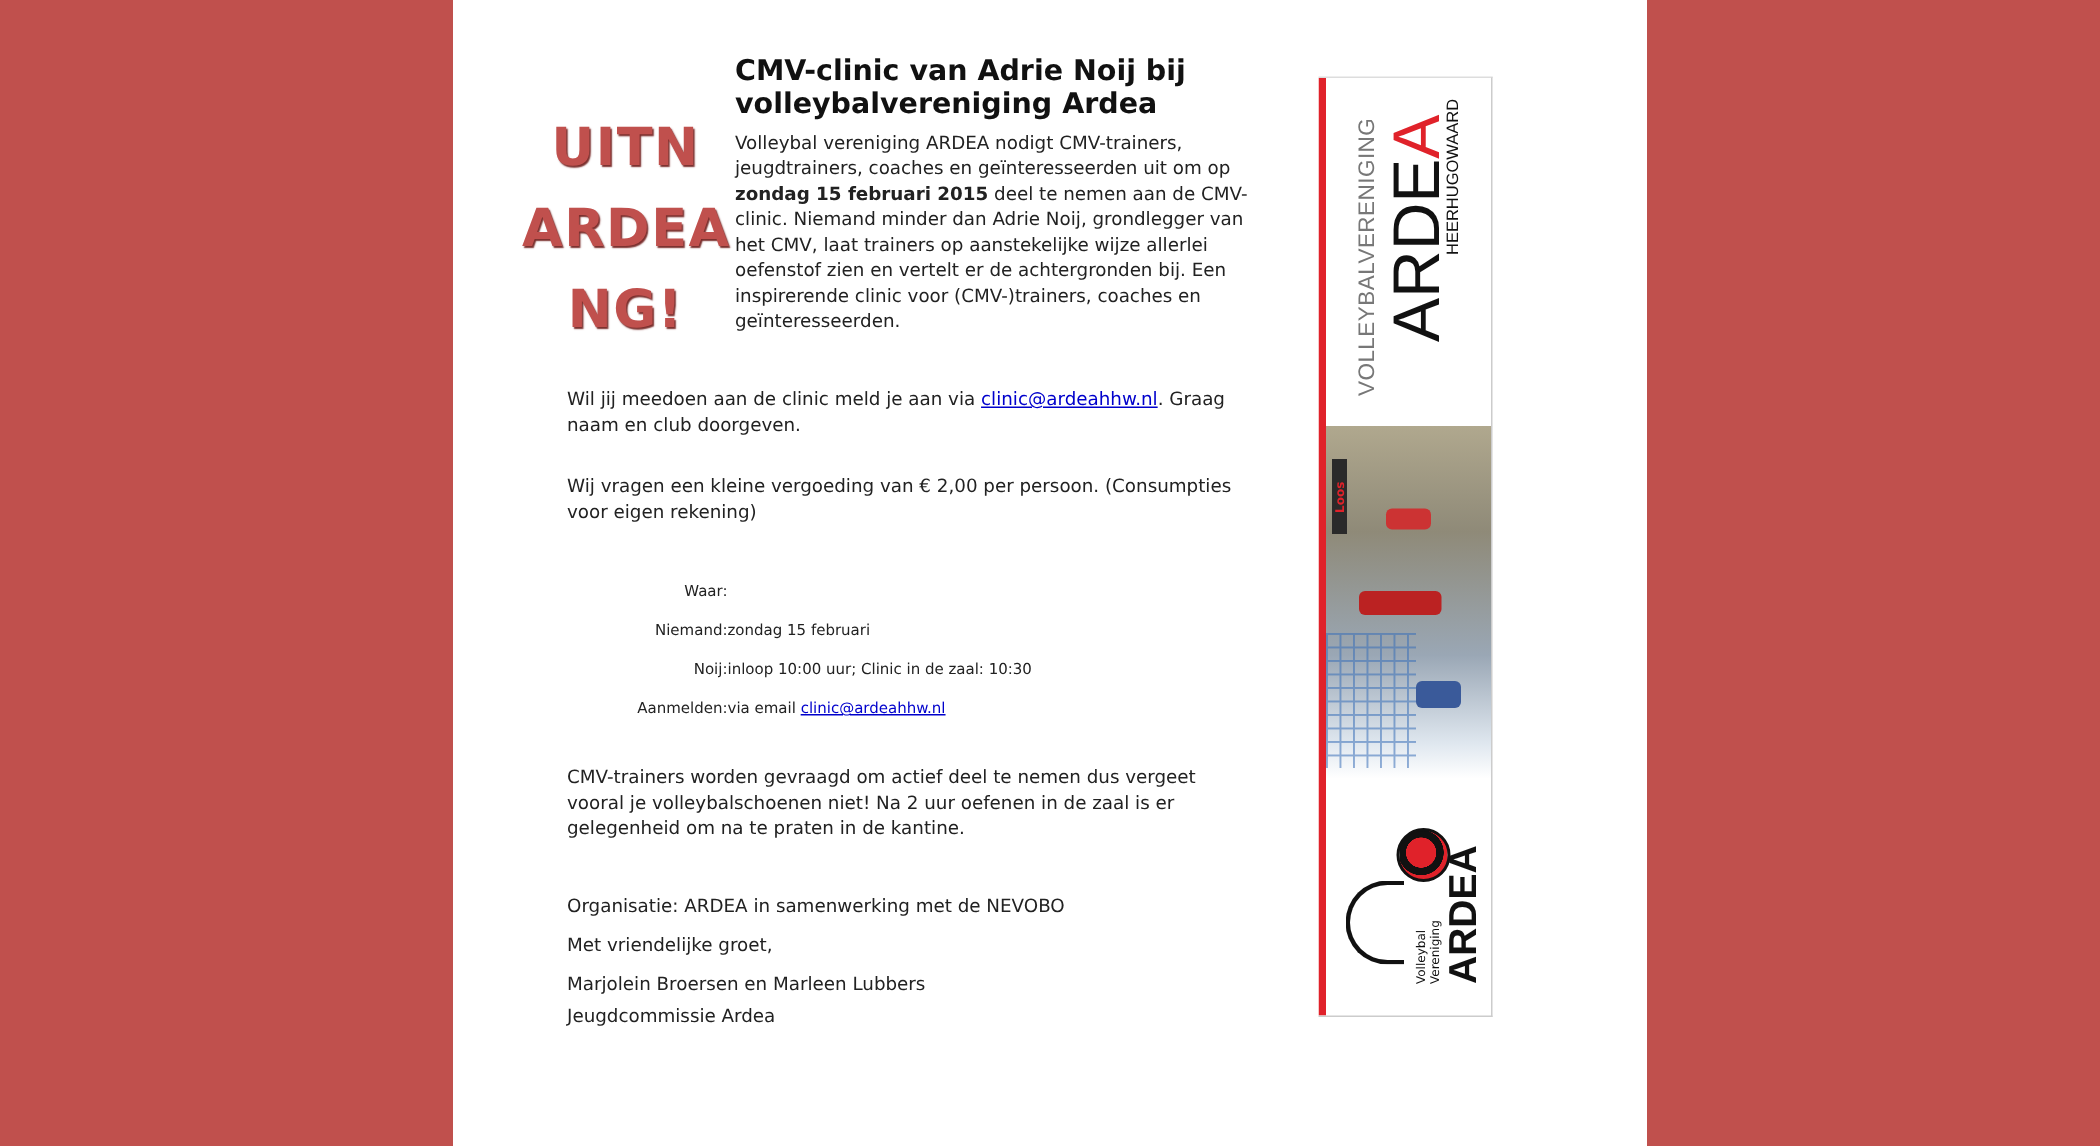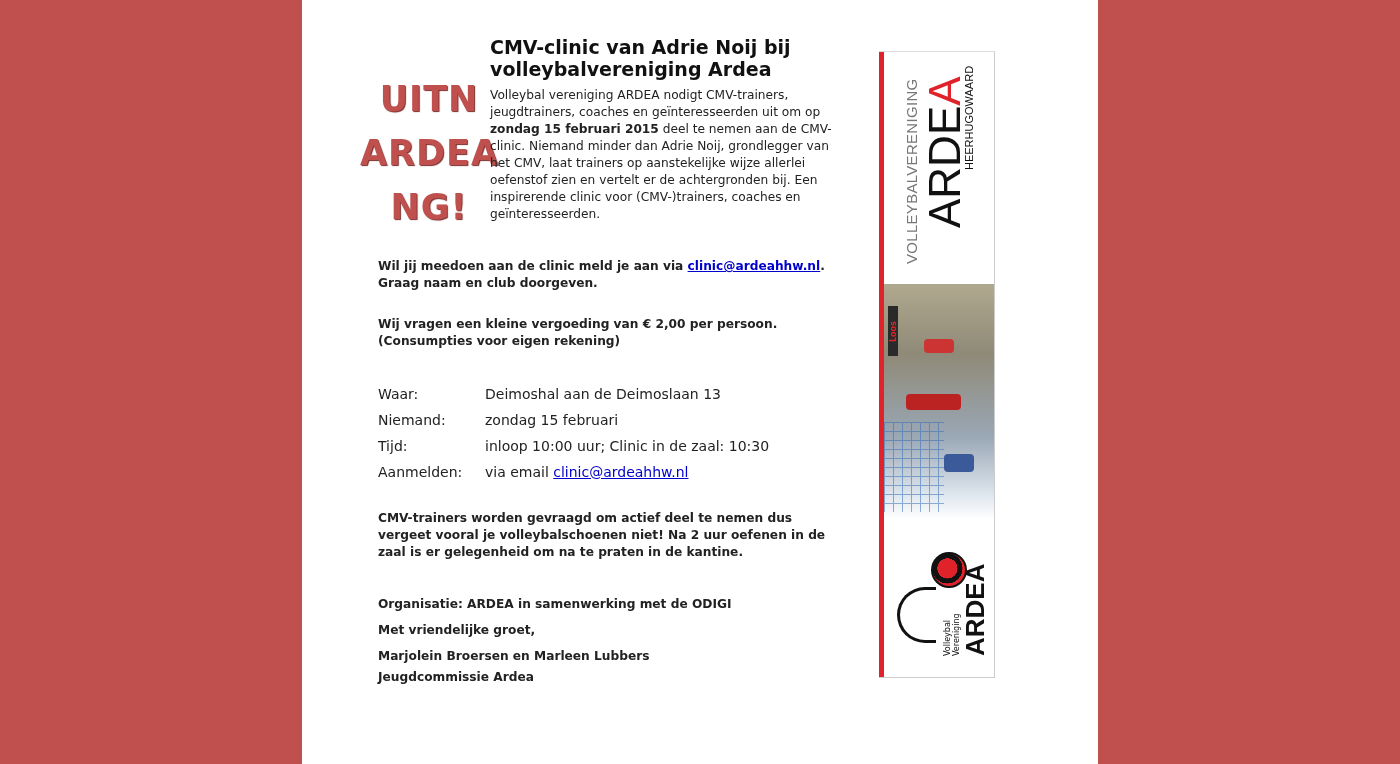--- a/index.html
+++ b/index.html
@@ -1,25 +1,25 @@
 <!DOCTYPE html>
 <html><head>
 <meta charset="utf-8">
 <style>
   html, body { margin:0; padding:0; }
   body { background:#c0504d; width:1400px; height:764px; overflow:hidden; font-family:"DejaVu Sans", sans-serif; }
   .page { position:absolute; left:302px; top:0; width:796px; height:764px; background:#fff; }
-  .uitn { position:absolute; left:58px; top:72px; width:138px; text-align:center; font-family:"DejaVu Sans", sans-serif; font-weight:bold; font-size:35px; line-height:54px; color:#c0504d; text-shadow:1px 1px 1px #7a2e2c; letter-spacing:1px; }
+  .uitn { position:absolute; left:46px; top:72px; width:138px; text-align:center; font-family:"DejaVu Sans", sans-serif; font-weight:bold; font-size:35px; line-height:54px; color:#c0504d; text-shadow:1px 1px 1px #7a2e2c; letter-spacing:1px; }
   .intro { position:absolute; left:188px; top:36px; width:345px; color:#222; }
   .title { font-size:19px; font-weight:bold; line-height:22px; margin:0 0 7px 0; color:#111; }
   .p { font-size:12.2px; line-height:17px; color:#222; margin:0; }
   .body { position:absolute; left:76px; top:258px; width:450px; }
-  .body .p { margin:0;font-weight:bold; }
+  .body .p { margin:0; }
   a.link { color:#0000cc; text-decoration:underline; }
-  .row { display:flex; font-size:14px; height:26px; line-height:17px; color:#222; }
+  .row { display:flex; font-size:10px; height:26px; line-height:17px; color:#222;text-align:right; }
   .row .k { width:107px; }
   .banner { position:absolute; left:577px; top:51px; width:115px; height:625px; background:#fff; border-right:1px solid #ccc; border-top:1px solid #ddd; border-bottom:1px solid #ccc; overflow:hidden; }
   .redbar { position:absolute; left:0; top:0; width:5px; height:100%; background:#e0222a; }
   .vlabel { position:absolute; white-space:nowrap; transform-origin:left top; transform:rotate(-90deg); }
   .photo { position:absolute; left:5px; top:232px; width:110px; height:235px; background:linear-gradient(180deg,#b0a88e 0%,#8f8a78 30%,#9aa7b5 65%,#dfe7ef 90%,#ffffff 100%); }
   .player { position:absolute; border-radius:4px; }
   .net { position:absolute; left:5px; top:370px; width:60px; height:90px; background-image:linear-gradient(#3a6fb8 1px, transparent 1px), linear-gradient(90deg,#3a6fb8 1px, transparent 1px); background-size:9px 9px; opacity:.55; }
 </style>
 </head>
 <body>
@@ -38,39 +38,38 @@
   </div>
 
   <div class="body">
     <p class="p"><span>Wil jij meedoen aan de clinic meld je aan via </span><a class="link" href="#">clinic@ardeahhw.nl</a><span>. Graag naam en club doorgeven.</span></p>
 
     <p class="p" style="margin-top:24px">Wij vragen een kleine vergoeding van € 2,00 per persoon. (Consumpties voor eigen rekening)</p>
 
     <div style="margin-top:36px">
       <div class="row">
           <span class="k">Waar:</span>
-          <span>Deimoshal aan de Deimoslaan 13</span>
         </div>
       <div class="row">
           <span class="k">Niemand:</span>
           <span>zondag 15 februari</span>
         </div>
       <div class="row">
-          <span class="k">Tijd:</span>
+          <span class="k">Noij:</span>
           <span>inloop 10:00 uur; Clinic in de zaal: 10:30</span>
         </div>
       <div class="row">
           <span class="k">Aanmelden:</span>
           <span><span>via email </span><a class="link" href="#">clinic@ardeahhw.nl</a></span>
         </div>
     </div>
 
     <p class="p" style="margin-top:20px">CMV-trainers worden gevraagd om actief deel te nemen dus vergeet vooral je volleybalschoenen niet! Na 2 uur oefenen in de zaal is er gelegenheid om na te praten in de kantine.</p>
 
-    <p class="p" style="margin-top:35px">Organisatie: ARDEA in samenwerking met de ODIGI</p>
+    <p class="p" style="margin-top:35px">Organisatie: ARDEA in samenwerking met de NEVOBO</p>
     <p class="p" style="margin-top:9px">Met vriendelijke groet,</p>
     <p class="p" style="margin-top:9px">Marjolein Broersen en Marleen Lubbers</p>
     <p class="p" style="margin-top:4px">Jeugdcommissie Ardea</p>
   </div>
 
   <div class="banner">
     <div class="redbar"></div>
     <div class="vlabel" style="left:24px;top:212px;font-size:15px;color:#777;letter-spacing:.3px;font-family:'Liberation Sans',sans-serif;">VOLLEYBALVERENIGING</div>
     <div class="vlabel" style="left:44px;top:176px;font-size:44px;color:#111;font-family:'Liberation Sans',sans-serif;line-height:44px;"><span>ARDE</span><span style="color:#e0222a">A</span></div>
     <div class="vlabel" style="left:84px;top:118px;font-size:11px;color:#111;font-family:'Liberation Sans',sans-serif;">HEERHUGOWAARD</div>

